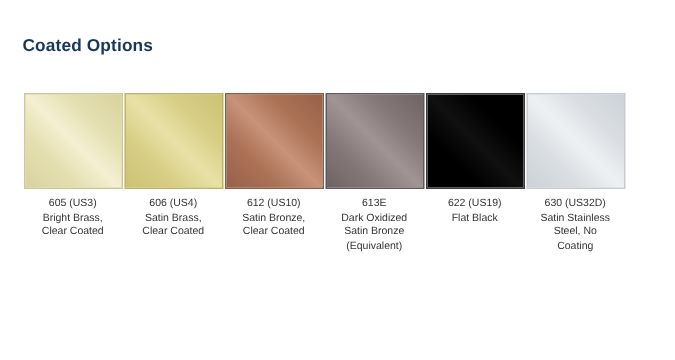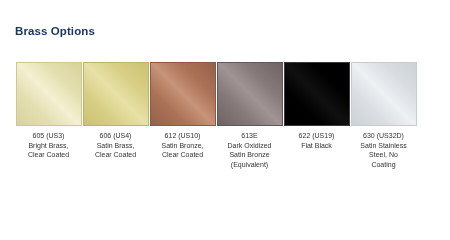--- a/index.html
+++ b/index.html
@@ -61,21 +61,21 @@
   .cap-line {
     display: block;
     white-space: nowrap;
   }
 </style>
 </head>
 <body style="background: rgb(255, 255, 255);">
 
 <div class="panel">
 
-  <div class="panel-title">Brass Options</div>
+  <div class="panel-title">Coated Options</div>
 
   <div class="swatch-row" id="swatch-row">
       <div class="swatch-cell">
         <div class="swatch-chip" style="background: linear-gradient(45deg, rgb(216, 210, 156) 0%, rgb(228, 223, 176) 28%, rgb(244, 240, 210) 50%, rgb(228, 223, 176) 72%, rgb(216, 210, 156) 100%); border: 1px solid rgb(207, 200, 148);"></div>
         <div class="swatch-caption" style="color: rgb(51, 51, 51);">
           <span class="cap-line">605 (US3)</span>
           <span class="cap-line">Bright Brass,</span>
           <span class="cap-line">Clear Coated</span>
         </div>
       </div>

